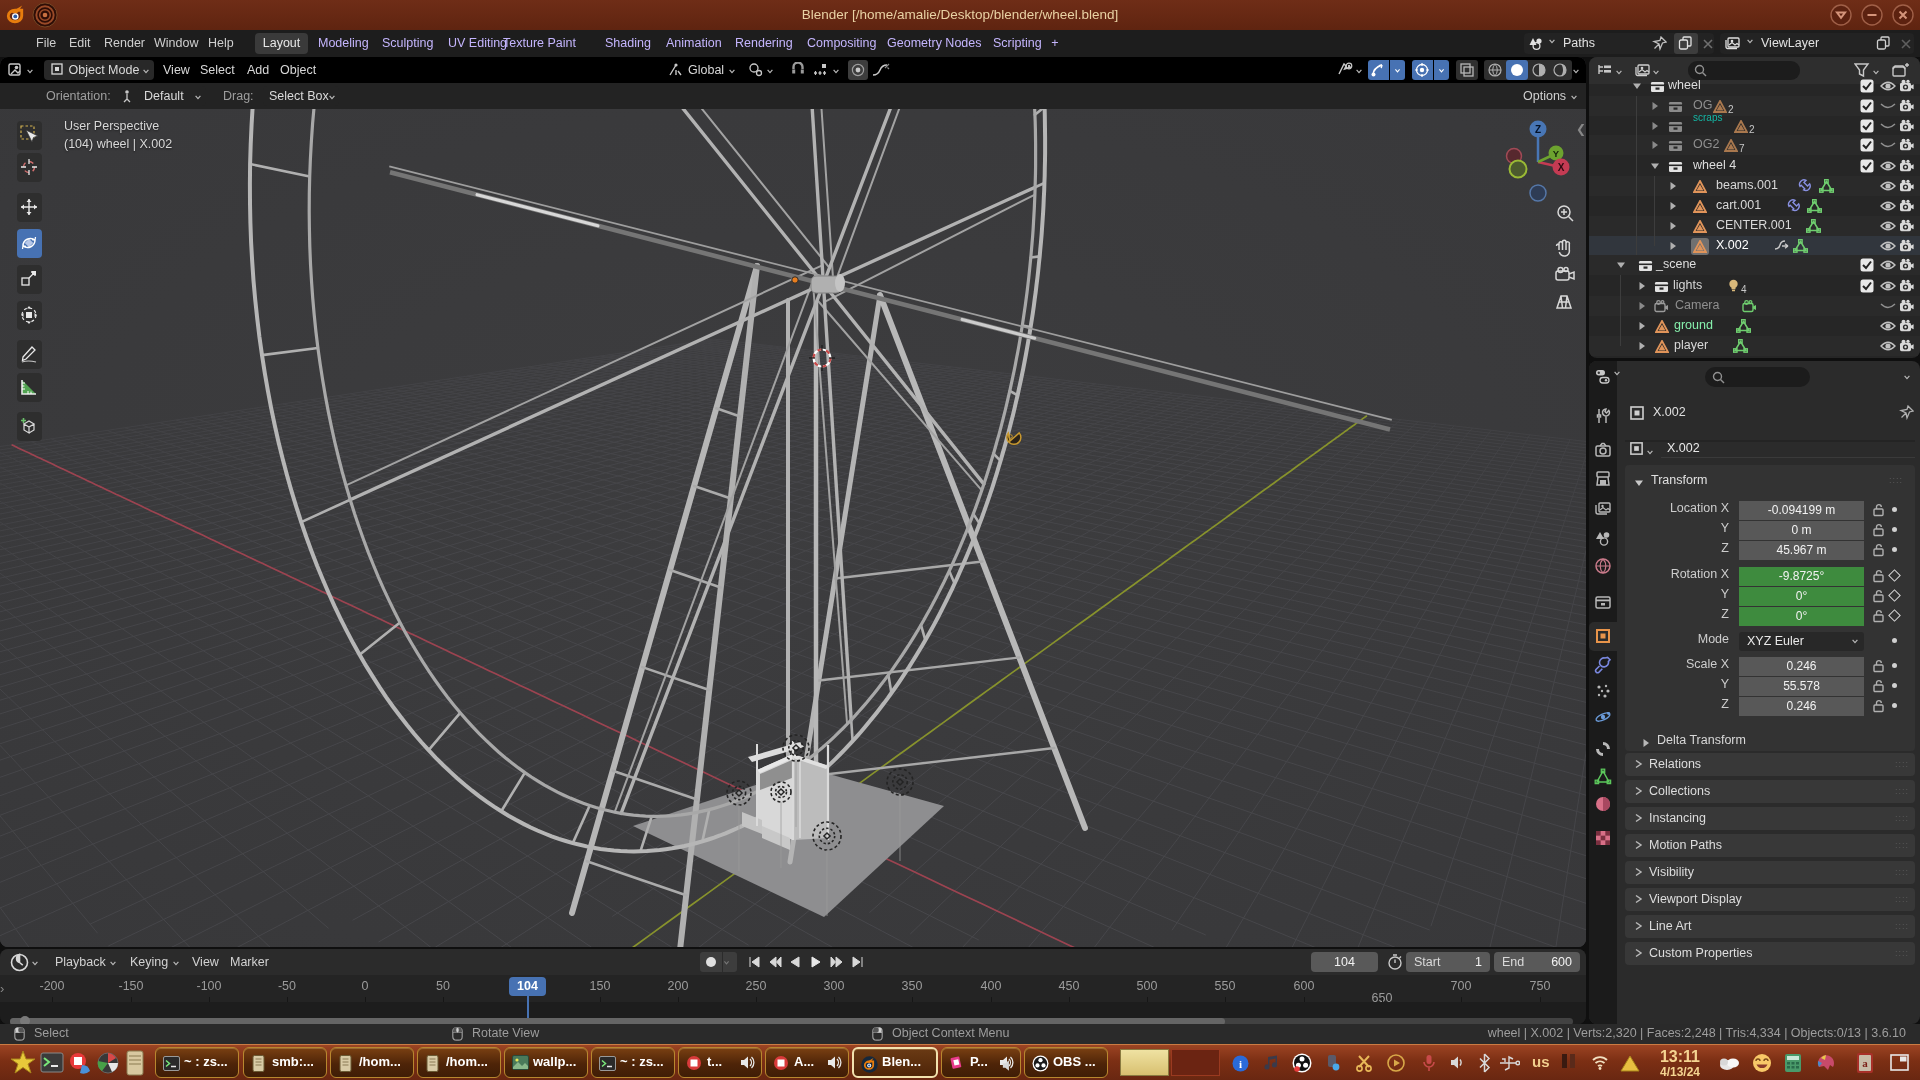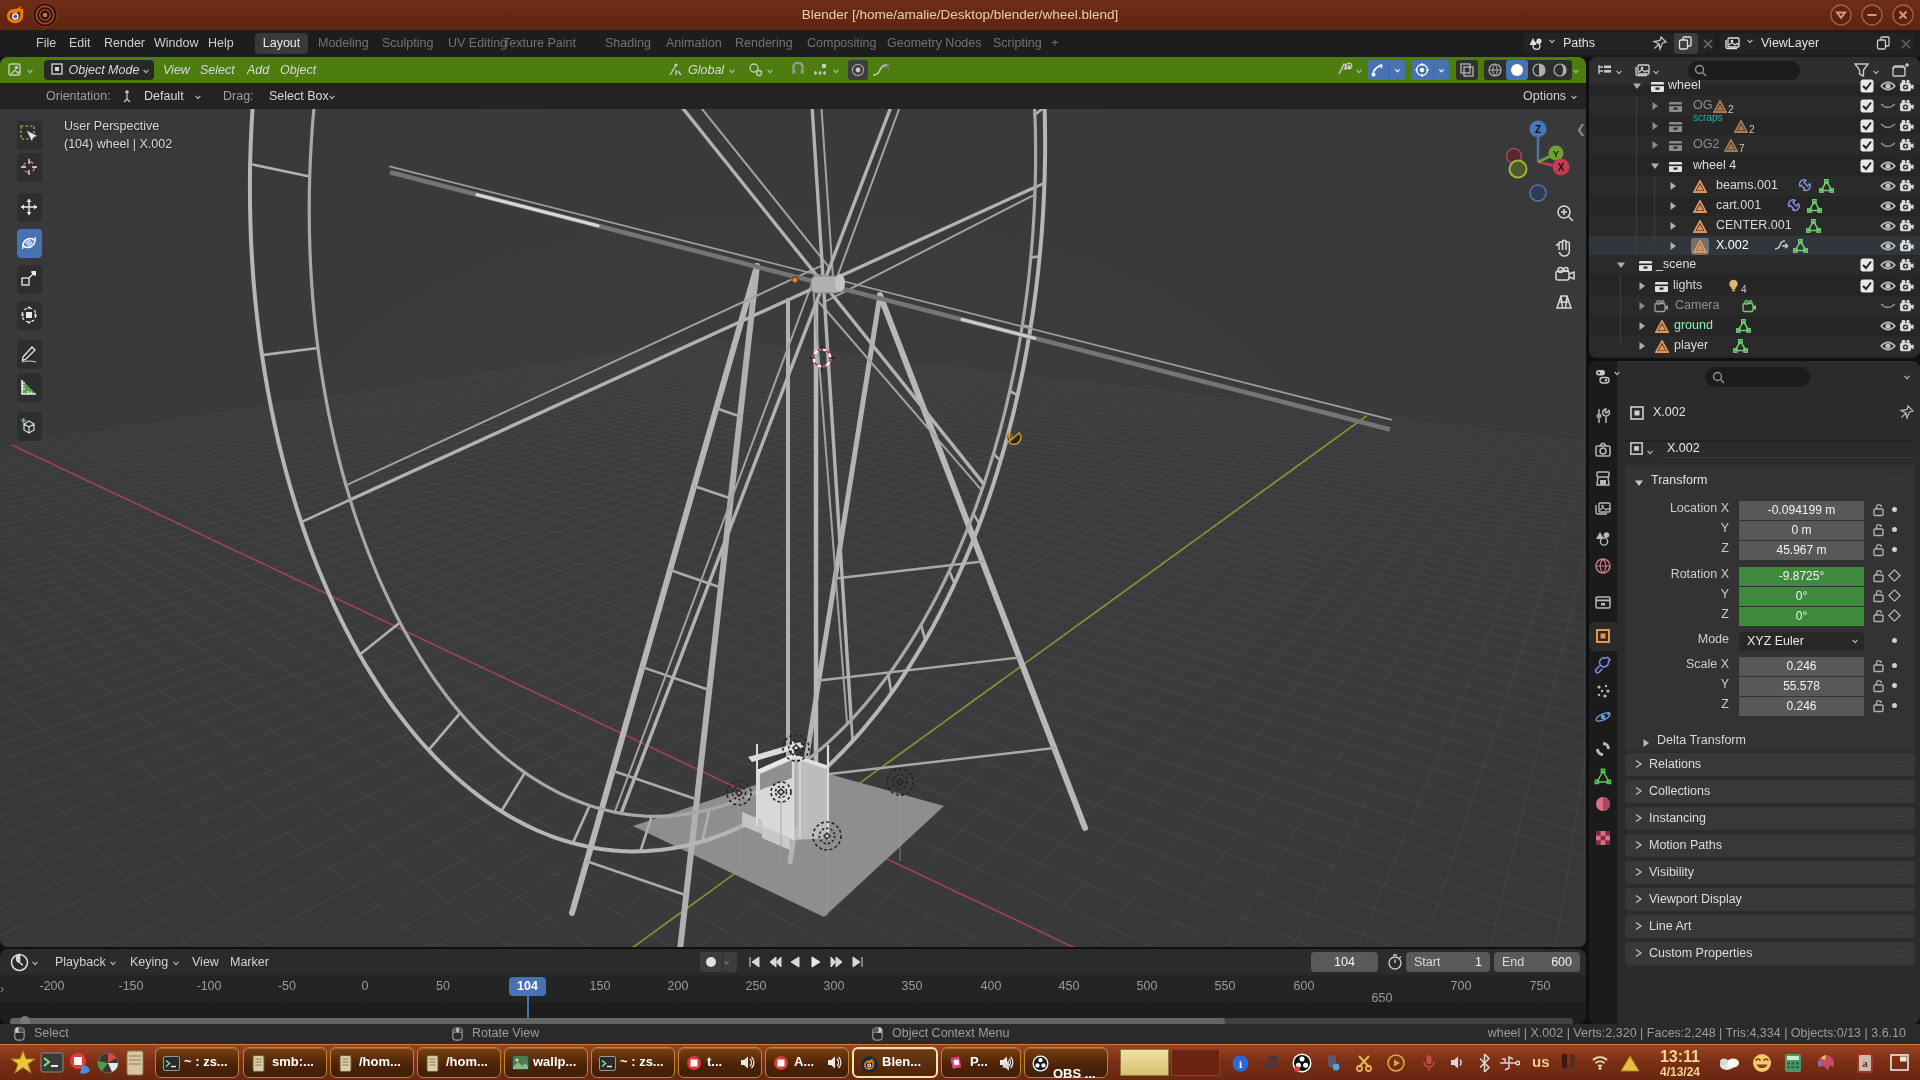--- a/index.html
+++ b/index.html
@@ -1,23 +1,23 @@
 <!DOCTYPE html>
 <html><head><meta charset="utf-8"><style>
 *{margin:0;padding:0;box-sizing:border-box;}
 html,body{width:1920px;height:1080px;overflow:hidden;background:#0f0f0f;font-family:"Liberation Sans",sans-serif;-webkit-font-smoothing:antialiased;}
 .abs{position:absolute;}
 #titlebar{left:0;top:0;width:1920px;height:30px;background:linear-gradient(#6f2d17,#5f2410);}
 #titlebar .title{width:100%;text-align:center;line-height:30px;color:#e9d2a4;font-size:13.5px;}
 #menubar{left:0;top:30px;width:1920px;height:27px;background:#1d1d1d;color:#cdcdcd;font-size:12.5px;}
 .mitem{position:absolute;top:0;line-height:27px;color:#cfcfcf;}
-.wtab{position:absolute;top:3px;height:21px;line-height:21px;border-radius:4px;color:#737373;padding:0;font-size:12.5px;white-space:nowrap;overflow:visible;}
+.wtab{position:absolute;top:3px;height:21px;line-height:21px;border-radius:4px;color:#c4b5fd;padding:0;font-size:12.5px;white-space:nowrap;overflow:visible;}
 .wtab.active{background:#3a3a3a;color:#e8e8e8;}
 #viewport{left:0;top:57px;width:1586px;height:890px;background:#3b3b3d;border-radius:8px;overflow:hidden;}
-#vheader{position:absolute;left:0;top:0;width:100%;height:26px;background:#4d7c0f;font-size:12.5px;color:#d8d8d8;font-style:italic;}
+#vheader{position:absolute;left:0;top:0;width:100%;height:26px;background:#000000;font-size:12.5px;color:#d8d8d8;}
 #vtools{position:absolute;left:0;top:26px;width:100%;height:26px;background:#232323;font-size:12.5px;color:#c8c8c8;}
 .hitem{position:absolute;top:0;line-height:26px;}
 .dd{background:#282828;border-radius:4px;height:20px;line-height:20px;margin-top:3px;padding:0 6px;position:absolute;color:#dadada;font-size:12.5px;}
 #scene{position:absolute;left:0;top:52px;}
 #timeline{left:0;top:949px;width:1586px;height:75px;background:#1d1d1d;border-radius:8px;overflow:hidden;}
 #tlheader{position:absolute;left:0;top:0;width:100%;height:26px;background:#2b2b2b;}
 #tlruler{position:absolute;left:0;top:26px;width:100%;height:27px;background:#242424;}
 #tltrack{position:absolute;left:0;top:53px;width:100%;height:22px;background:#1d1d1d;}
 #rightcol{left:1589px;top:57px;width:331px;height:967px;}
 #outliner{position:absolute;left:0;top:0;width:331px;height:301px;background:#262626;border-radius:8px;overflow:hidden;}
@@ -1529,21 +1529,21 @@
         </svg></span>
     </div>
     <div class="tbtn" style="left:1024px;width:84px">
       <span style="position:absolute;left:7px;top:7px"><svg width="17" height="17" viewBox="0 0 17 17">
           <circle cx="8.5" cy="8.5" r="8" fill="#fff"></circle>
           <circle cx="8.5" cy="8.5" r="6.7" fill="#1a1a1a"></circle>
           <circle cx="8.5" cy="5.2" r="2.1" fill="#fff"></circle>
           <circle cx="5.5" cy="10.4" r="2.1" fill="#fff"></circle>
           <circle cx="11.5" cy="10.4" r="2.1" fill="#fff"></circle>
         </svg></span>
-      <span style="position:absolute;left:28px;top:18px">OBS ...</span>
+      <span style="position:absolute;left:28px;top:6px">OBS ...</span>
     </div>
     <div class="abs" style="left:1002px;top:13px"><svg width="13" height="13" viewBox="0 0 15 15">
         <path d="M1 5 h3 L8 1.5 v12 L4 10 H1 Z" fill="#d8d8d8"></path>
       </svg></div>
     <div class="abs" style="left:1120px;top:4px;width:49px;height:27px;background:linear-gradient(#efe2a2,#d8c070);border:1px solid #8a7a40"></div>
     <div class="abs" style="left:1171px;top:4px;width:49px;height:27px;background:#6b2412;border:1px solid #9a3a20"></div>
     <svg class="abs" style="left:1232px;top:10px" width="17" height="17" viewBox="0 0 17 17">
       <circle cx="8.5" cy="8.5" r="8" fill="#2a6ad8"></circle>
       <text x="8.5" y="12.5" text-anchor="middle" font-size="11" font-weight="bold" fill="#fff" font-family="Liberation Serif">i</text>
     </svg>

